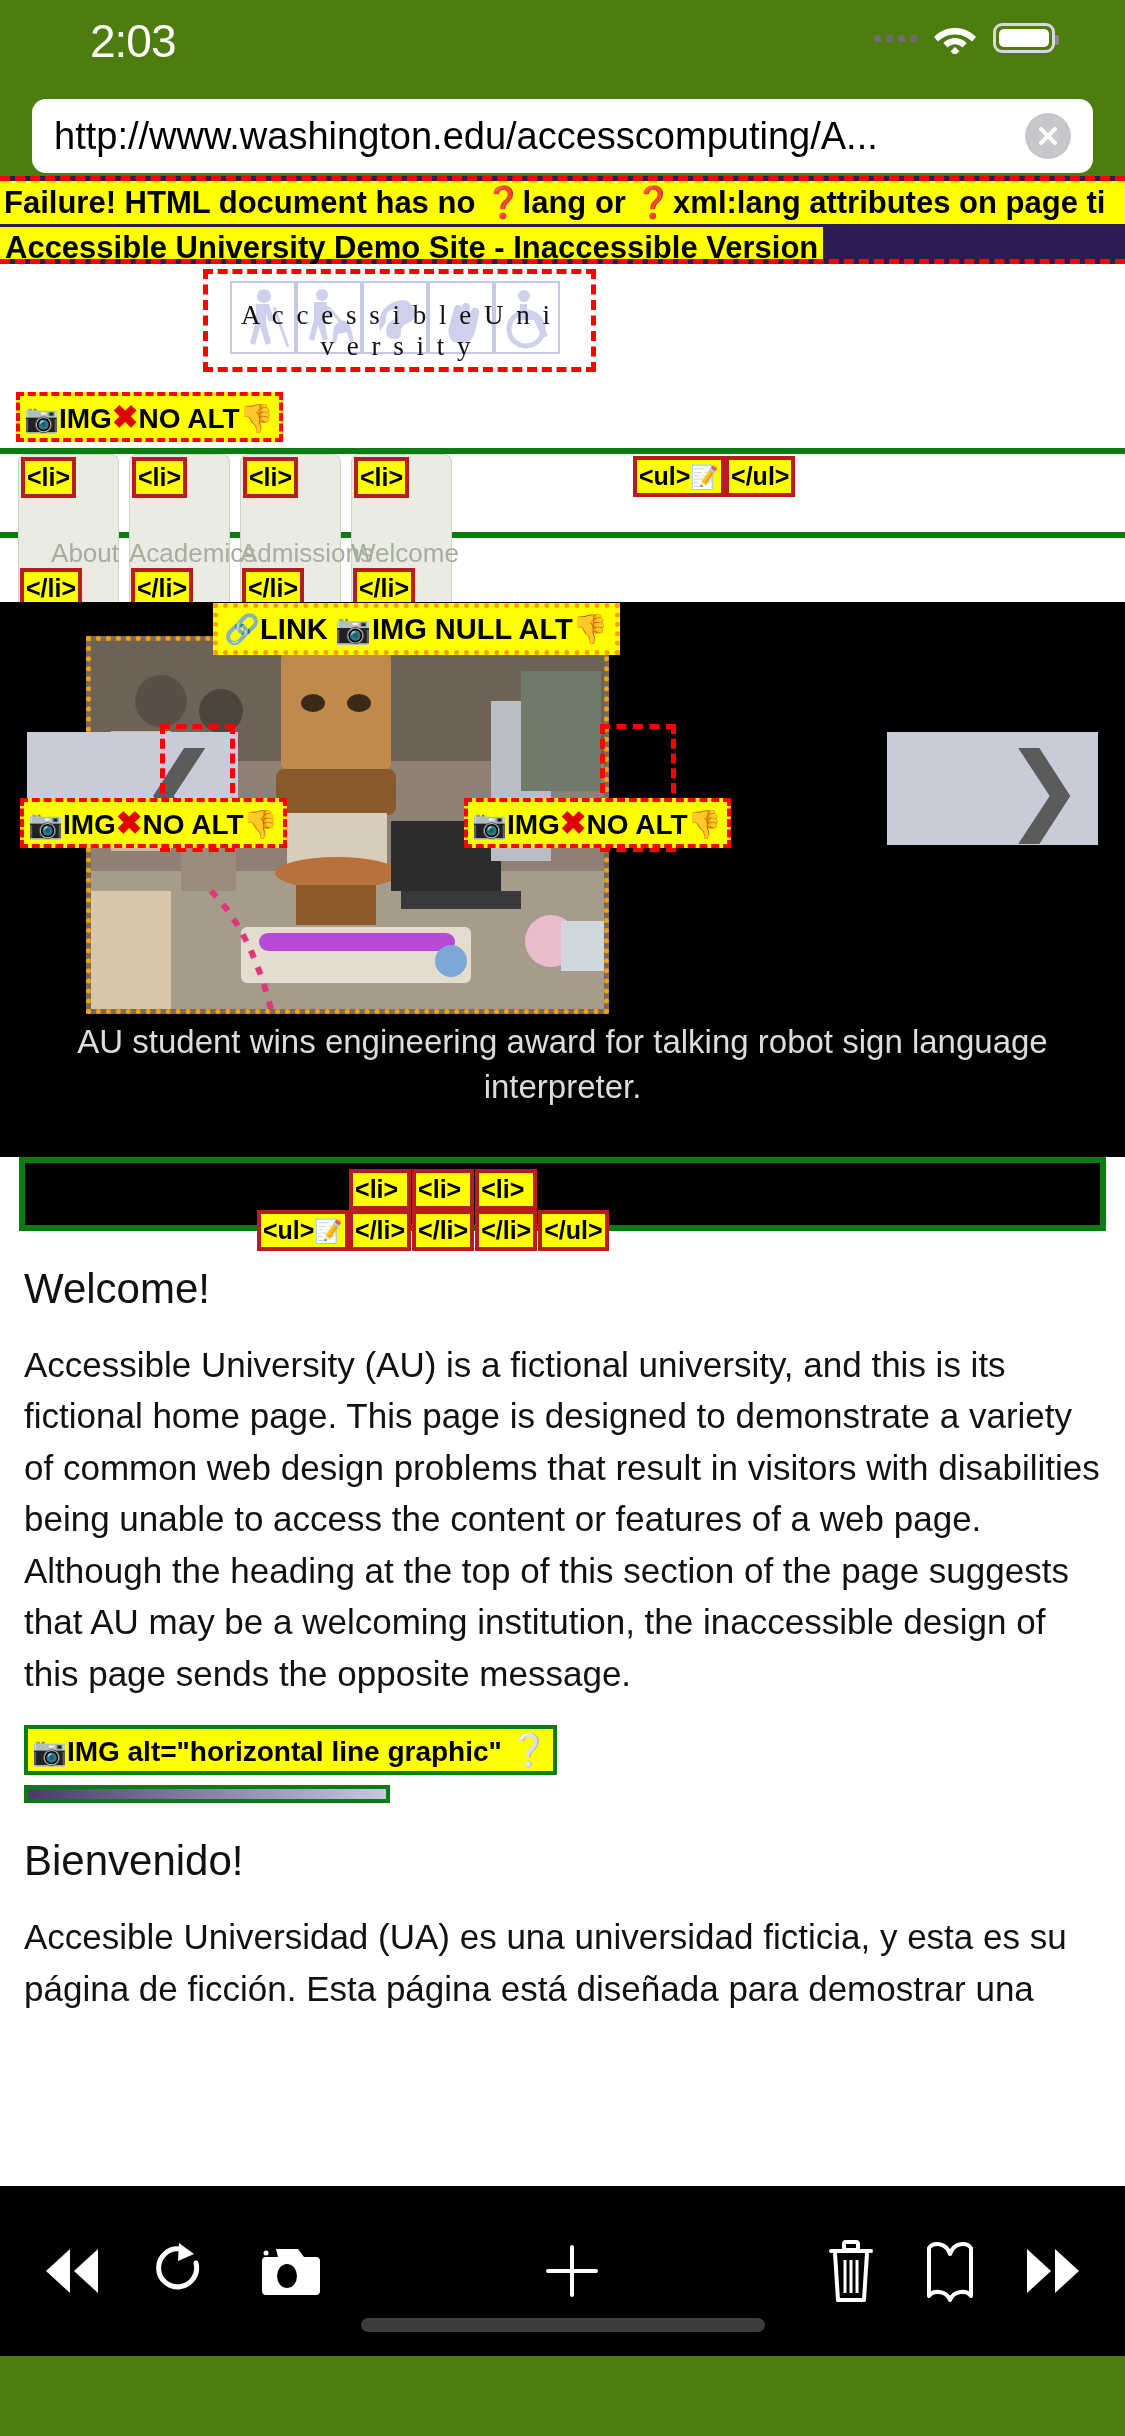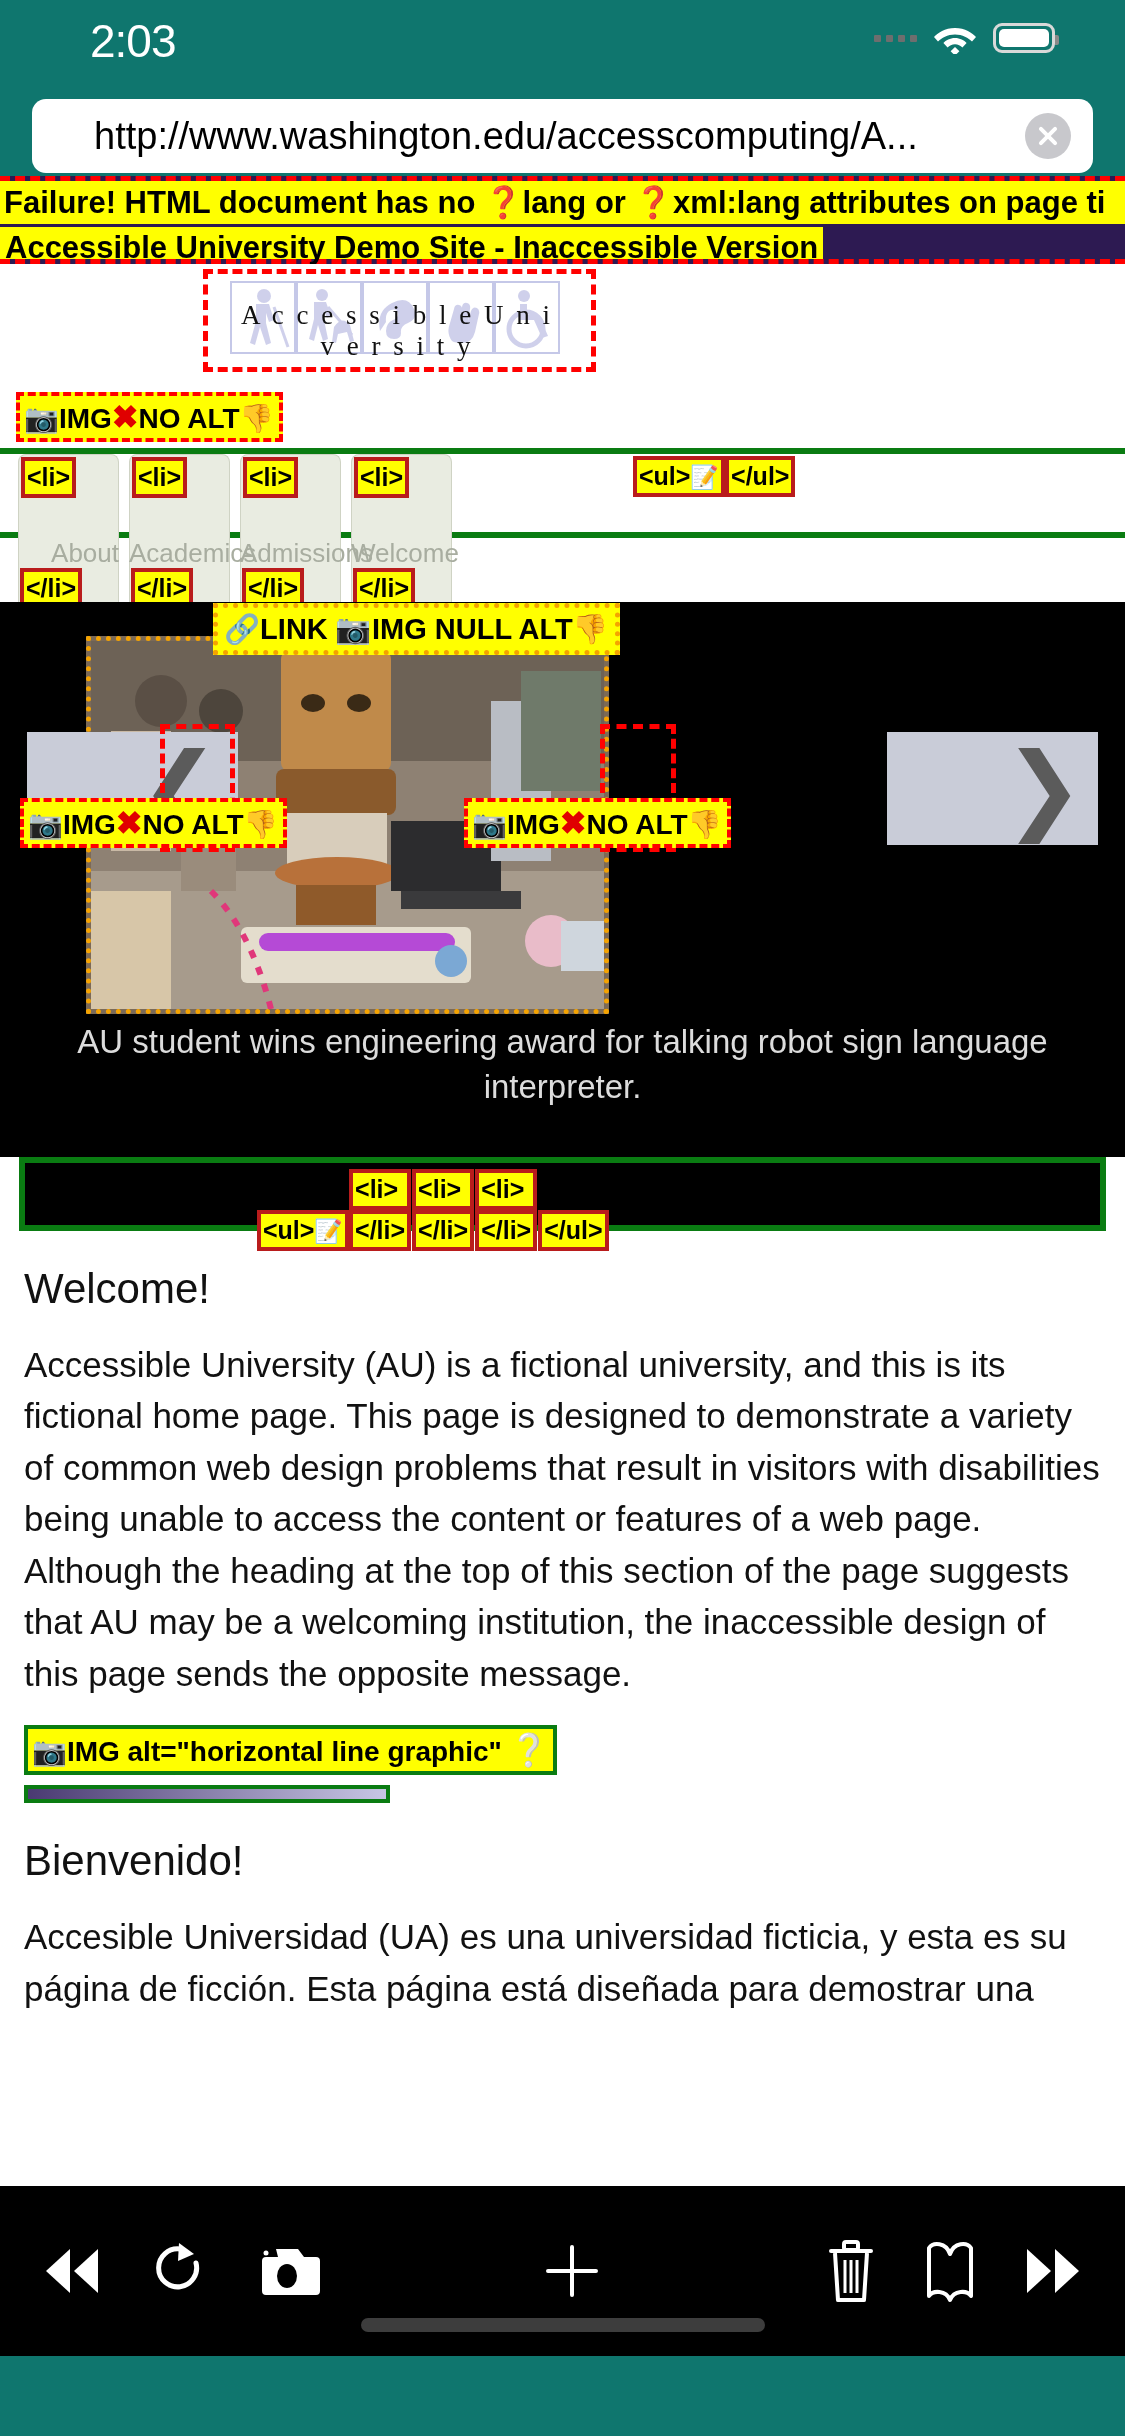--- a/index.html
+++ b/index.html
@@ -2,21 +2,21 @@
 <html><head>
 <meta charset="utf-8">
 <style>
   * { box-sizing: border-box; margin: 0; padding: 0; }
   html, body {
     width: 1125px; height: 2436px;
     background: #000;
     font-family: "Liberation Sans", sans-serif;
     overflow: hidden;
   }
-  .phone { position: relative; width: 1125px; height: 2436px; background: #0f766e; }
+  .phone { position: relative; width: 1125px; height: 2436px; background: #4d7c0f; }
 
   
   .statusbar {
     position: absolute; top: 0; left: 0; width: 1125px; height: 100px;
     color: #fff;
   }
   .status-time {
     position: absolute; left: 90px; top: 14px;
     font-size: 46px; font-weight: 500; letter-spacing: -1px;
   }
@@ -40,21 +40,20 @@
   
   .urlbar {
     position: absolute; left: 32px; top: 99px; width: 1061px; height: 74px;
     background: #fff; border-radius: 14px;
     display: flex; align-items: center;
   }
   .url-text {
     flex: 1; padding-left: 22px; font-size: 38px; color: #000;
     white-space: nowrap; overflow: hidden;
     font-family: "Liberation Sans", sans-serif;
-    margin-left: 40px;
   }
   .url-clear {
     width: 46px; height: 46px; border-radius: 50%; background: #c8c8cc;
     margin-right: 22px; position: relative; flex: none;
   }
   .url-clear::before, .url-clear::after {
     content: ""; position: absolute; left: 11px; top: 21px;
     width: 24px; height: 4px; background: #fff; border-radius: 2px;
   }
   .url-clear::before { transform: rotate(45deg); }

